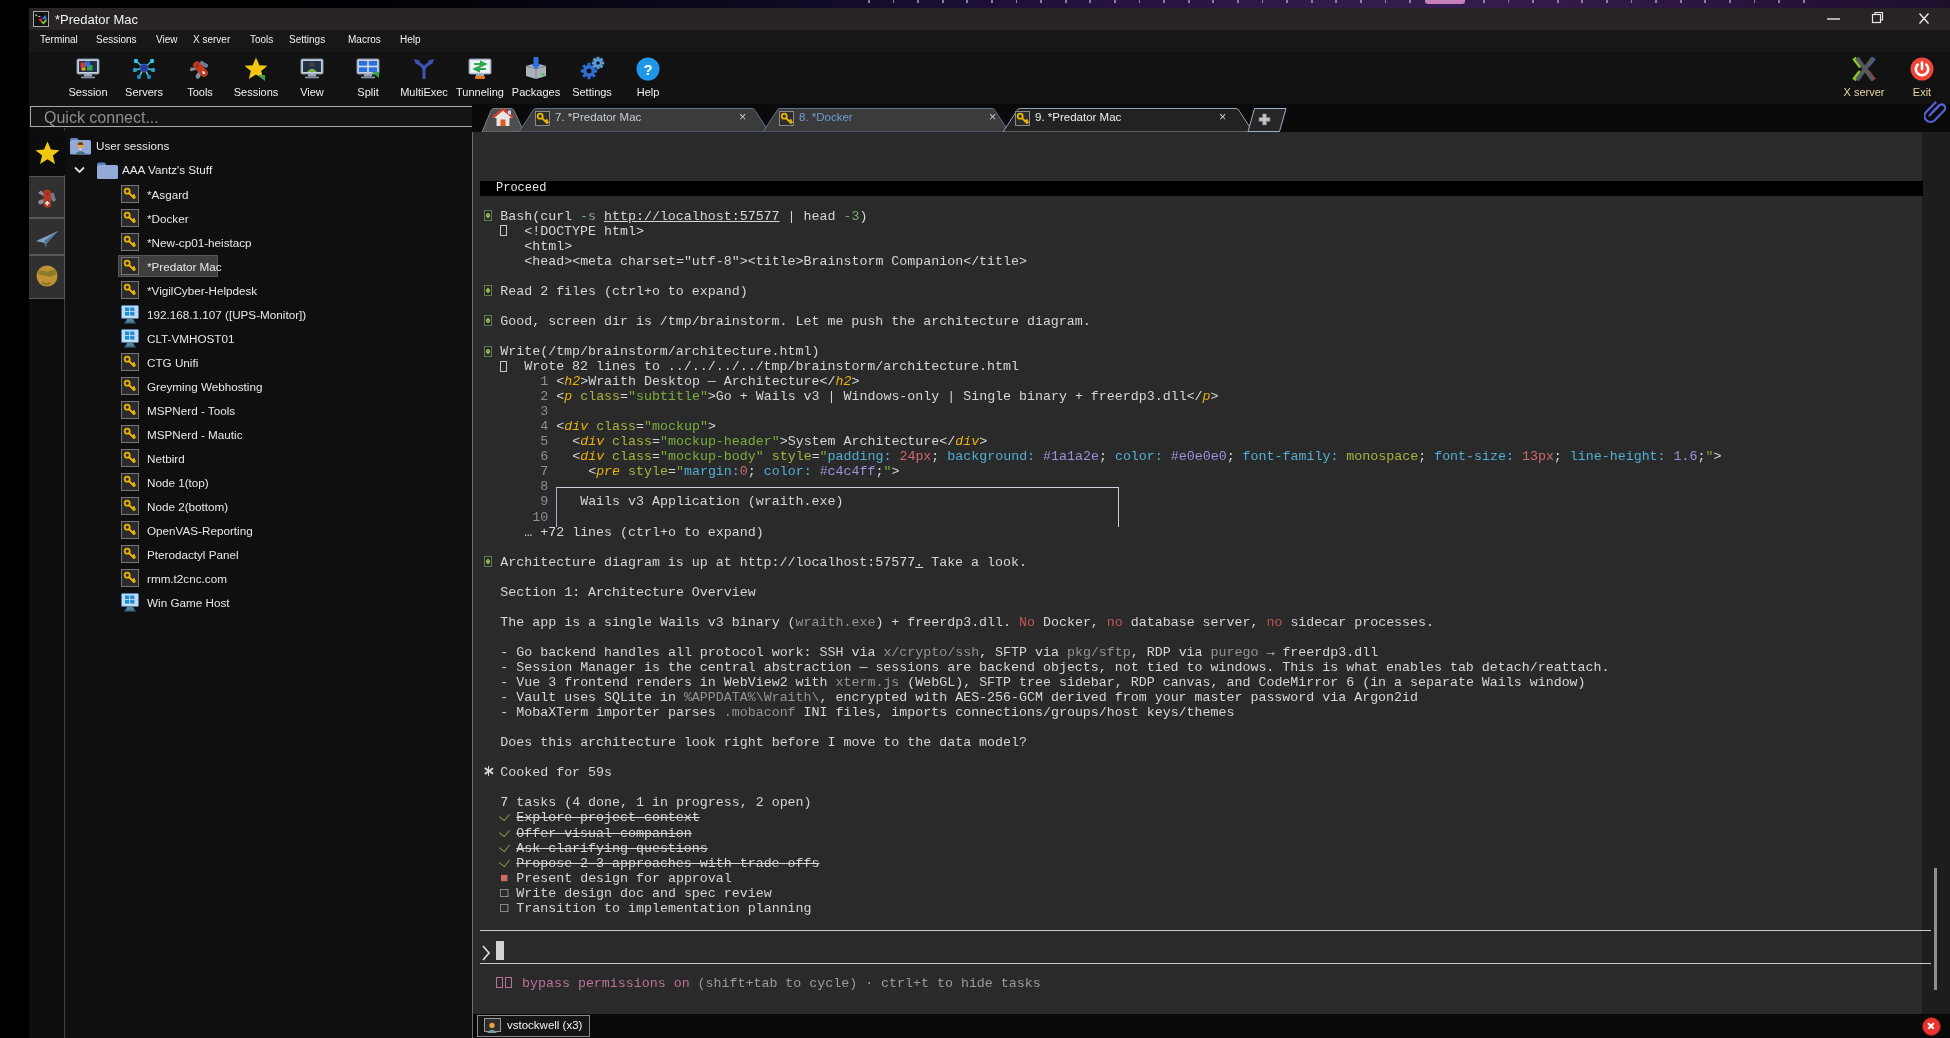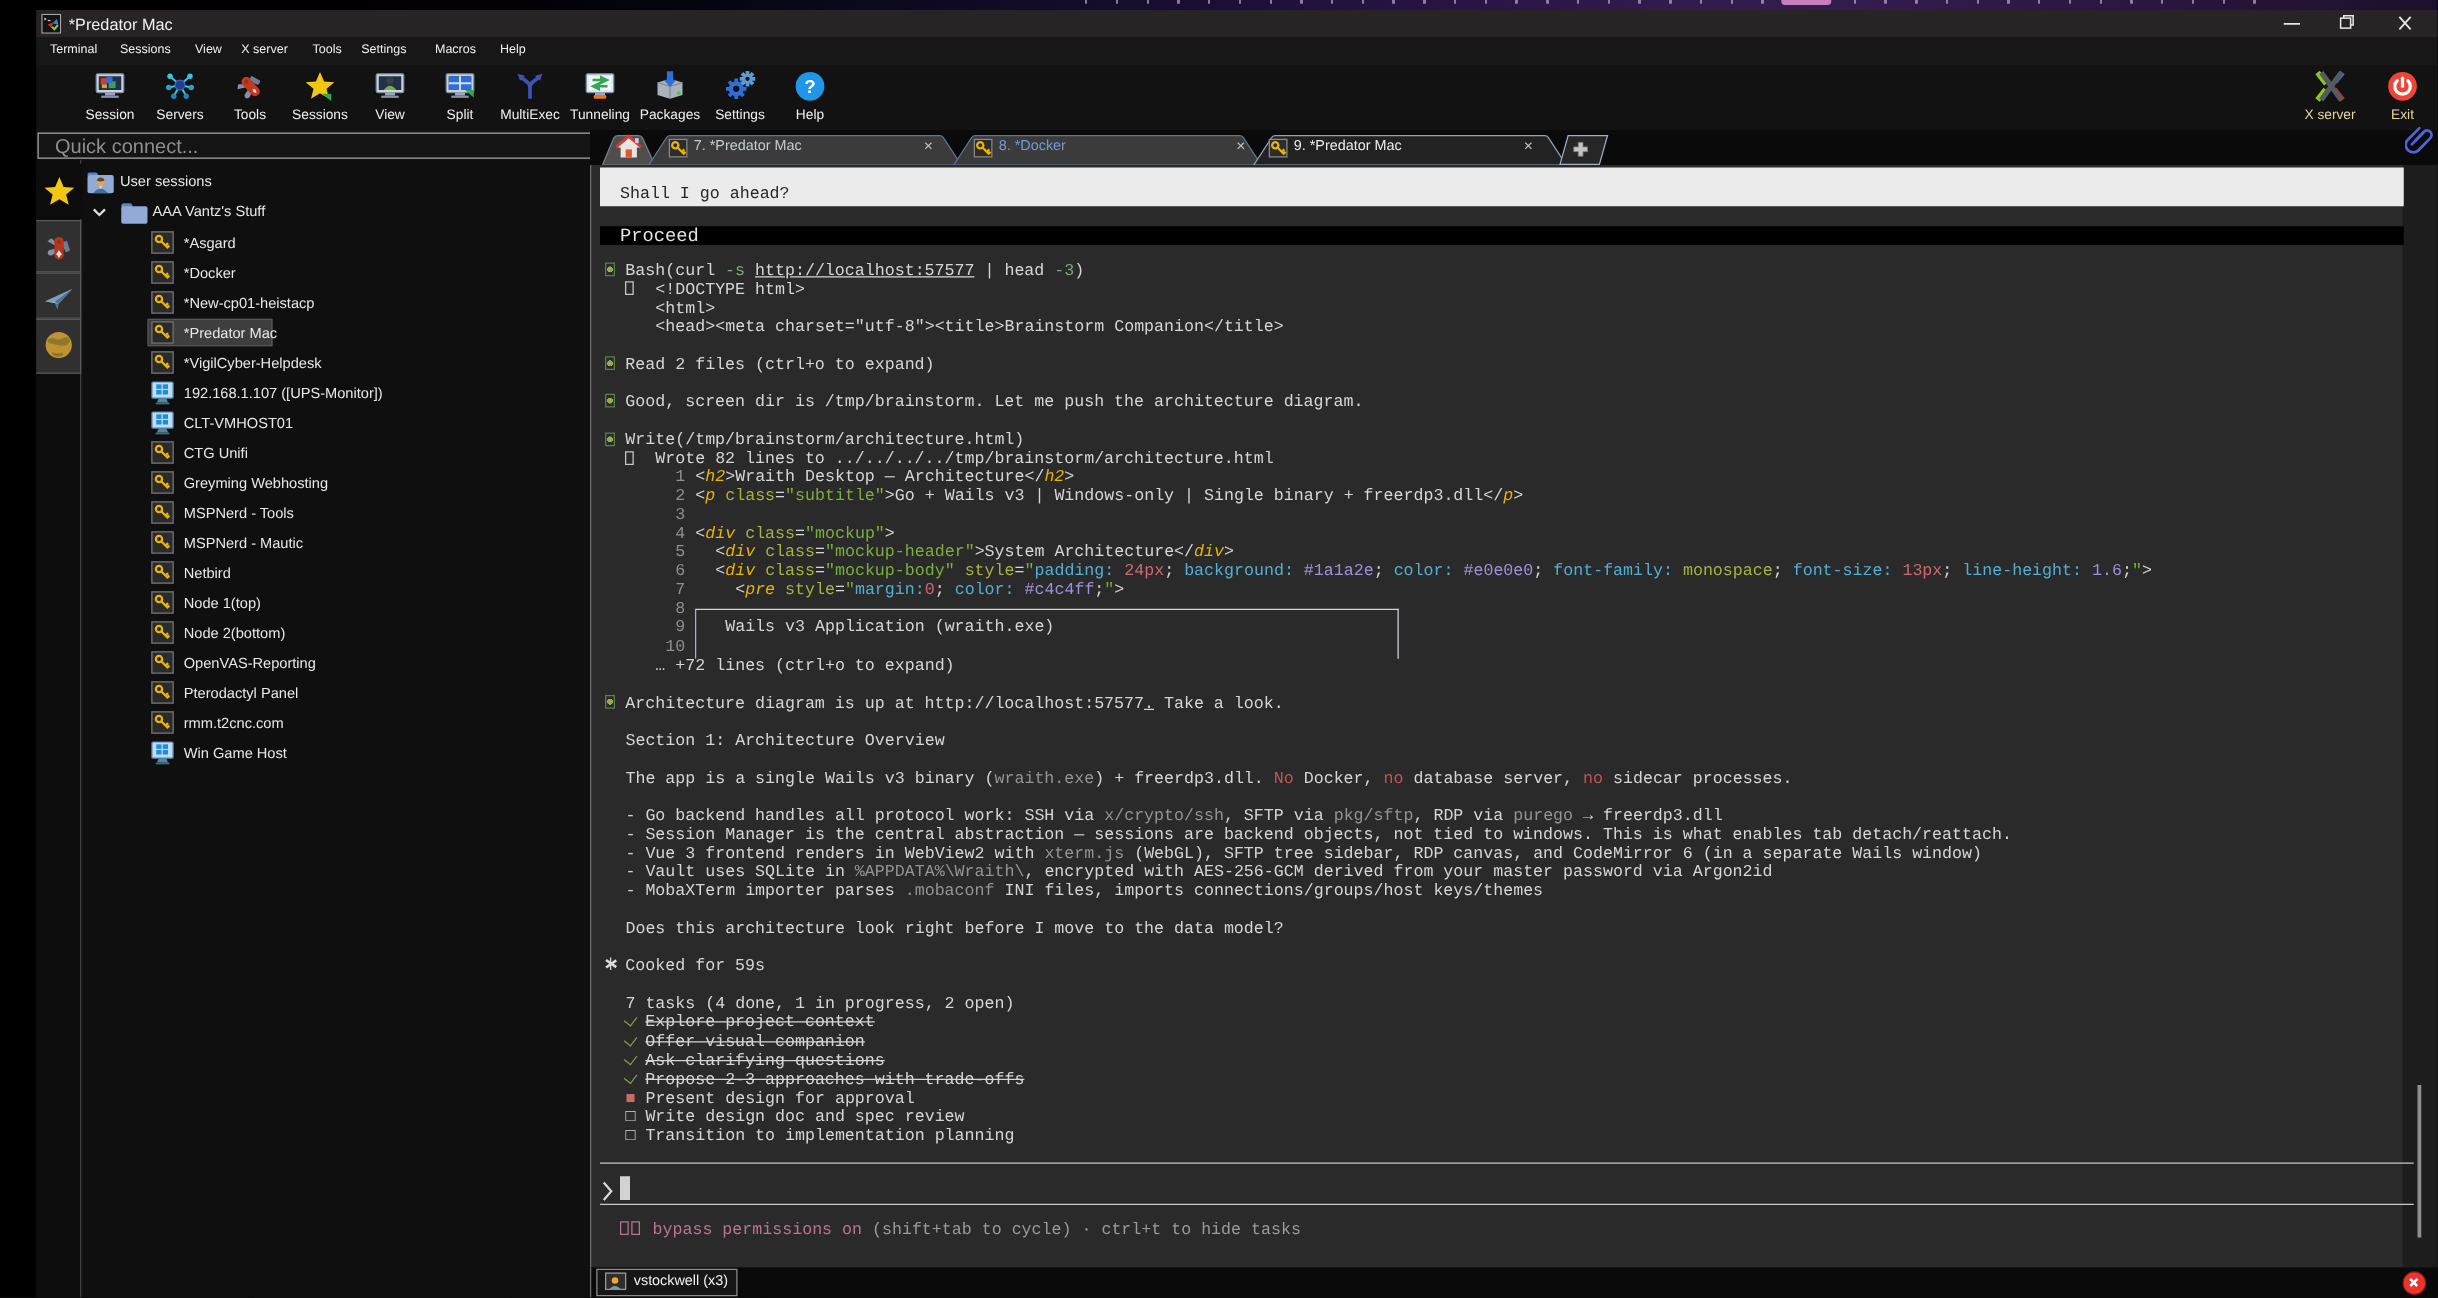--- a/index.html
+++ b/index.html
@@ -38,21 +38,21 @@
 #tabbar { position:absolute; left:443px; top:96px; width:1478px; height:28px; background:#0a0a0a; }
 .tkey { position:absolute; top:7px; width:15px; height:15px; background:#2c2c2c; border:1px solid #8a8a8a; }
 .tkey svg { display:block; margin:0 auto; }
 .tlab { position:absolute; top:7px; font-size:11.5px; }
 .tx { position:absolute; top:6px; font-size:12.5px; color:#c6c6c6; }
 #term { position:absolute; left:443px; top:124px; width:1478px; height:882px; background:#2a2a2a; }
 #gutter { position:absolute; right:0; top:0; width:28px; height:882px; background:#1d1d1d; }
 #wband { position:absolute; left:8px; top:1.5px; width:1443px; height:31px; background:#ebebeb; }
 #wband span { position:absolute; left:16px; top:13.5px; font-family:"Liberation Mono",monospace; font-size:13.3px; color:#262626; }
 #bband { position:absolute; left:8px; top:48.5px; width:1443px; height:15px; background:#000; }
-#bband span { position:absolute; left:16px; top:0px; font-family:"Liberation Mono",monospace; font-size:15px; color:#e4e4e4; }
+#bband span { position:absolute; left:16px; top:0px; font-family:"Liberation Mono",monospace; font-size:12px; color:#e4e4e4; }
 #content { position:absolute; left:12.4px; top:76.6px; font-family:"Liberation Mono",monospace;
   font-size:13.3px; line-height:15.05px; color:#d6d6d6; white-space:pre; }
 #content .ln { color:#8f8f8f; }
 #content .tg { color:#eab308;font-style:italic; }
 #content .at { color:#a9b23f; }
 #content .st { color:#7cae3e; }
 #content .pr { color:#52aed3; }
 #content .nu { color:#d0686f; }
 #content .hx { color:#a18fdb; }
 #content .dm { color:#949494; }
@@ -554,23 +554,20 @@
           <circle cx="4.2" cy="4.2" r="2.5" fill="none" stroke="#eab308" stroke-width="1.8"></circle>
           <path d="M6 6 L11.5 11.5 M9.5 9.5 L11.5 7.5 M11 11 L12.5 9.5" stroke="#eab308" stroke-width="1.8" fill="none"></path>
         </svg>
       </div>
       <span class="tlab" style="left:563px;color:#ededed">9. *Predator Mac</span>
       <span class="tx" style="left:747px">×</span>
   </div>
   <div id="term">
     <div class="abs" style="left:0;top:0;width:1px;height:882px;background:#6e6e6e"></div>
     <div id="gutter"></div>
-    <div id="wband">
-        <span>Shall I go ahead?</span>
-      </div>
     <div id="bband">
         <span>Proceed</span>
       </div>
     <div id="content"><i class="td"></i> Bash(curl <span class="fl">-s</span> <span class="ul">http://localhost:57577</span> | head <span class="fl">-3</span>)
   <i class="tl"></i>  &lt;!DOCTYPE html&gt;
      &lt;html&gt;
      &lt;head&gt;&lt;meta charset="utf-8"&gt;&lt;title&gt;Brainstorm Companion&lt;/title&gt;
 
 <i class="td"></i> Read 2 files (ctrl+o to expand)
 

